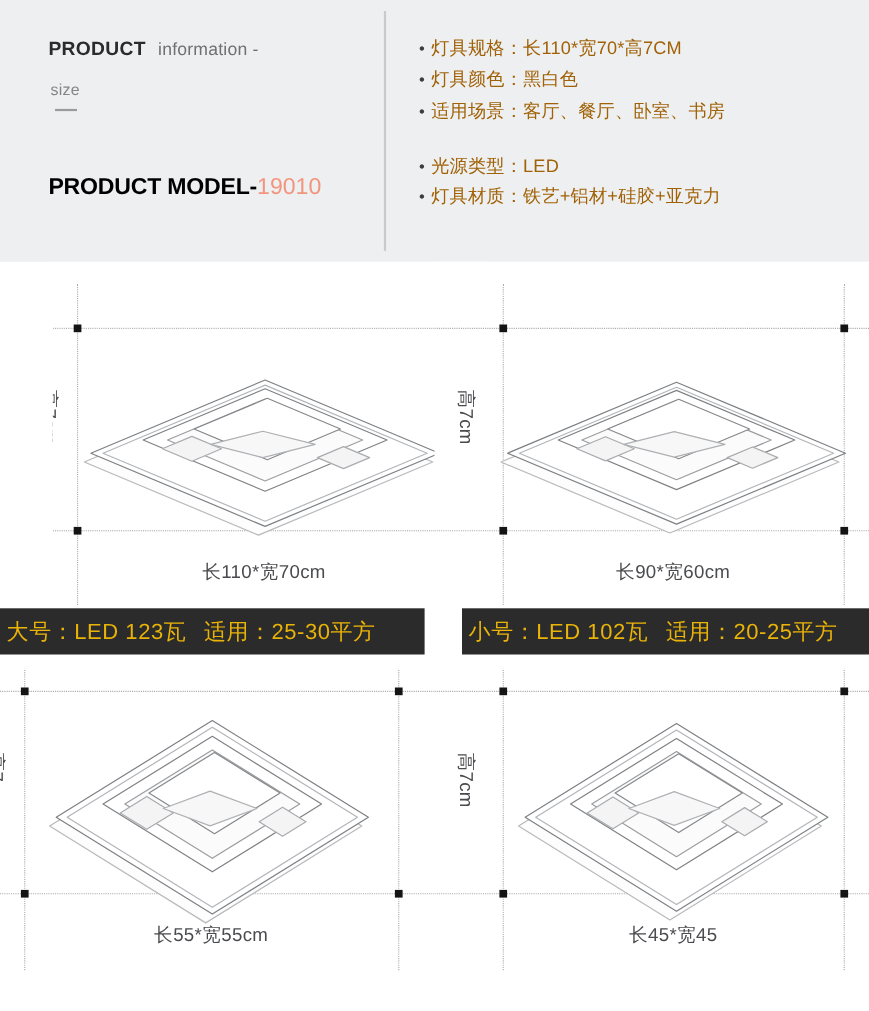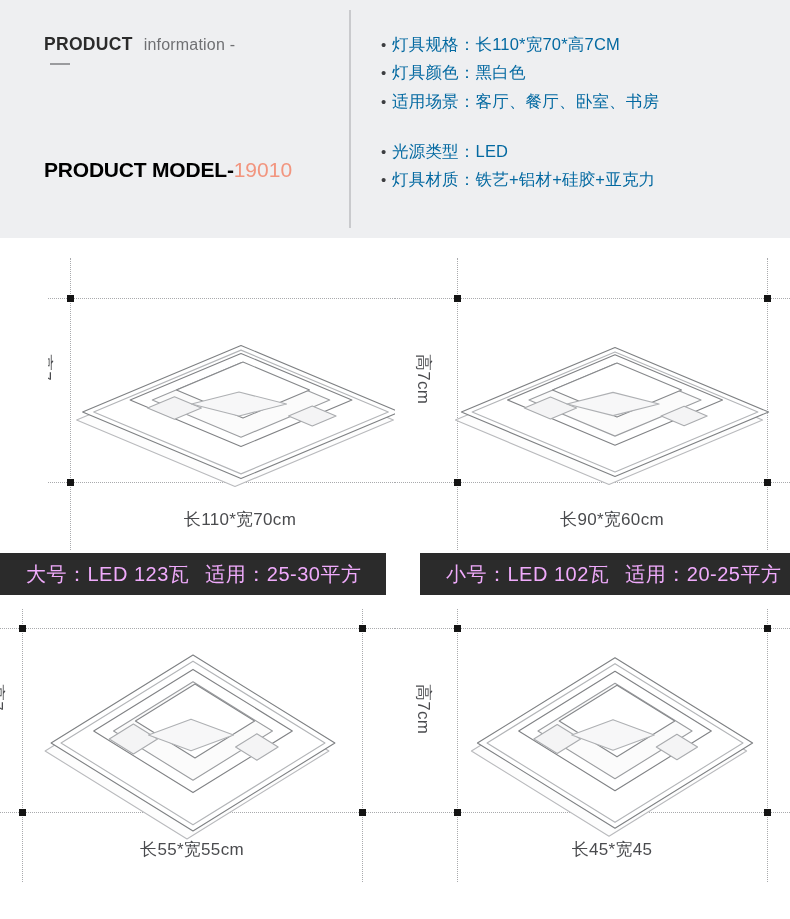--- a/index.html
+++ b/index.html
@@ -103,21 +103,21 @@
     flex: 0 0 11px;
     color: #3c3d40;
     font-size: 15px;
     line-height: 1;
   }
   .spec-bullet::before {
     content: "•";
   }
   .spec-text {
     font-size: 16.5px;
-    color: #0369a1;
+    color: #a16207;
     letter-spacing: 0.2px;
     line-height: 1.35;
   }
   .spec-gap { height: 22px; }
 
   
   .panel {
     position: absolute;
     background: #ffffff;
     overflow: hidden;
@@ -172,38 +172,39 @@
     position: absolute;
     background: #2b2b2b;
     display: flex;
     align-items: center;
     overflow: hidden;
   }
   .b1 { left: 0px;   top: 553px; width: 386px; height: 42px; }
   .b2 { left: 420px; top: 553px; width: 385px; height: 42px; }
   .banner-text {
     font-size: 20px;
-    color: #f0abfc;
+    color: #eab308;
     white-space: nowrap;
     letter-spacing: 0.5px;
-    padding-left: 26px;
+    padding-left: 6px;
   }
   .banner-sep { display: inline-block; width: 16px; }
 </style>
 </head>
 <body>
 
 <div class="header">
 
   <div class="header-divider"></div>
 
   <div class="title-block">
     <div class="title-line1">
       <span class="title-strong">PRODUCT</span><span class="title-light">information -</span>
     </div>
+    <div class="title-size">size</div>
     <div class="title-dash"></div>
   </div>
 
   <div class="model-line">
     <span class="model-strong" id="model-strong" style="color: #000000;">PRODUCT MODEL-</span><span class="model-number" id="model-number" style="color: rgb(242, 149, 127);">19010</span>
   </div>
 
   <div class="spec-list" id="spec-list">
       <div class="spec-row">
         <span class="spec-bullet"></span>

